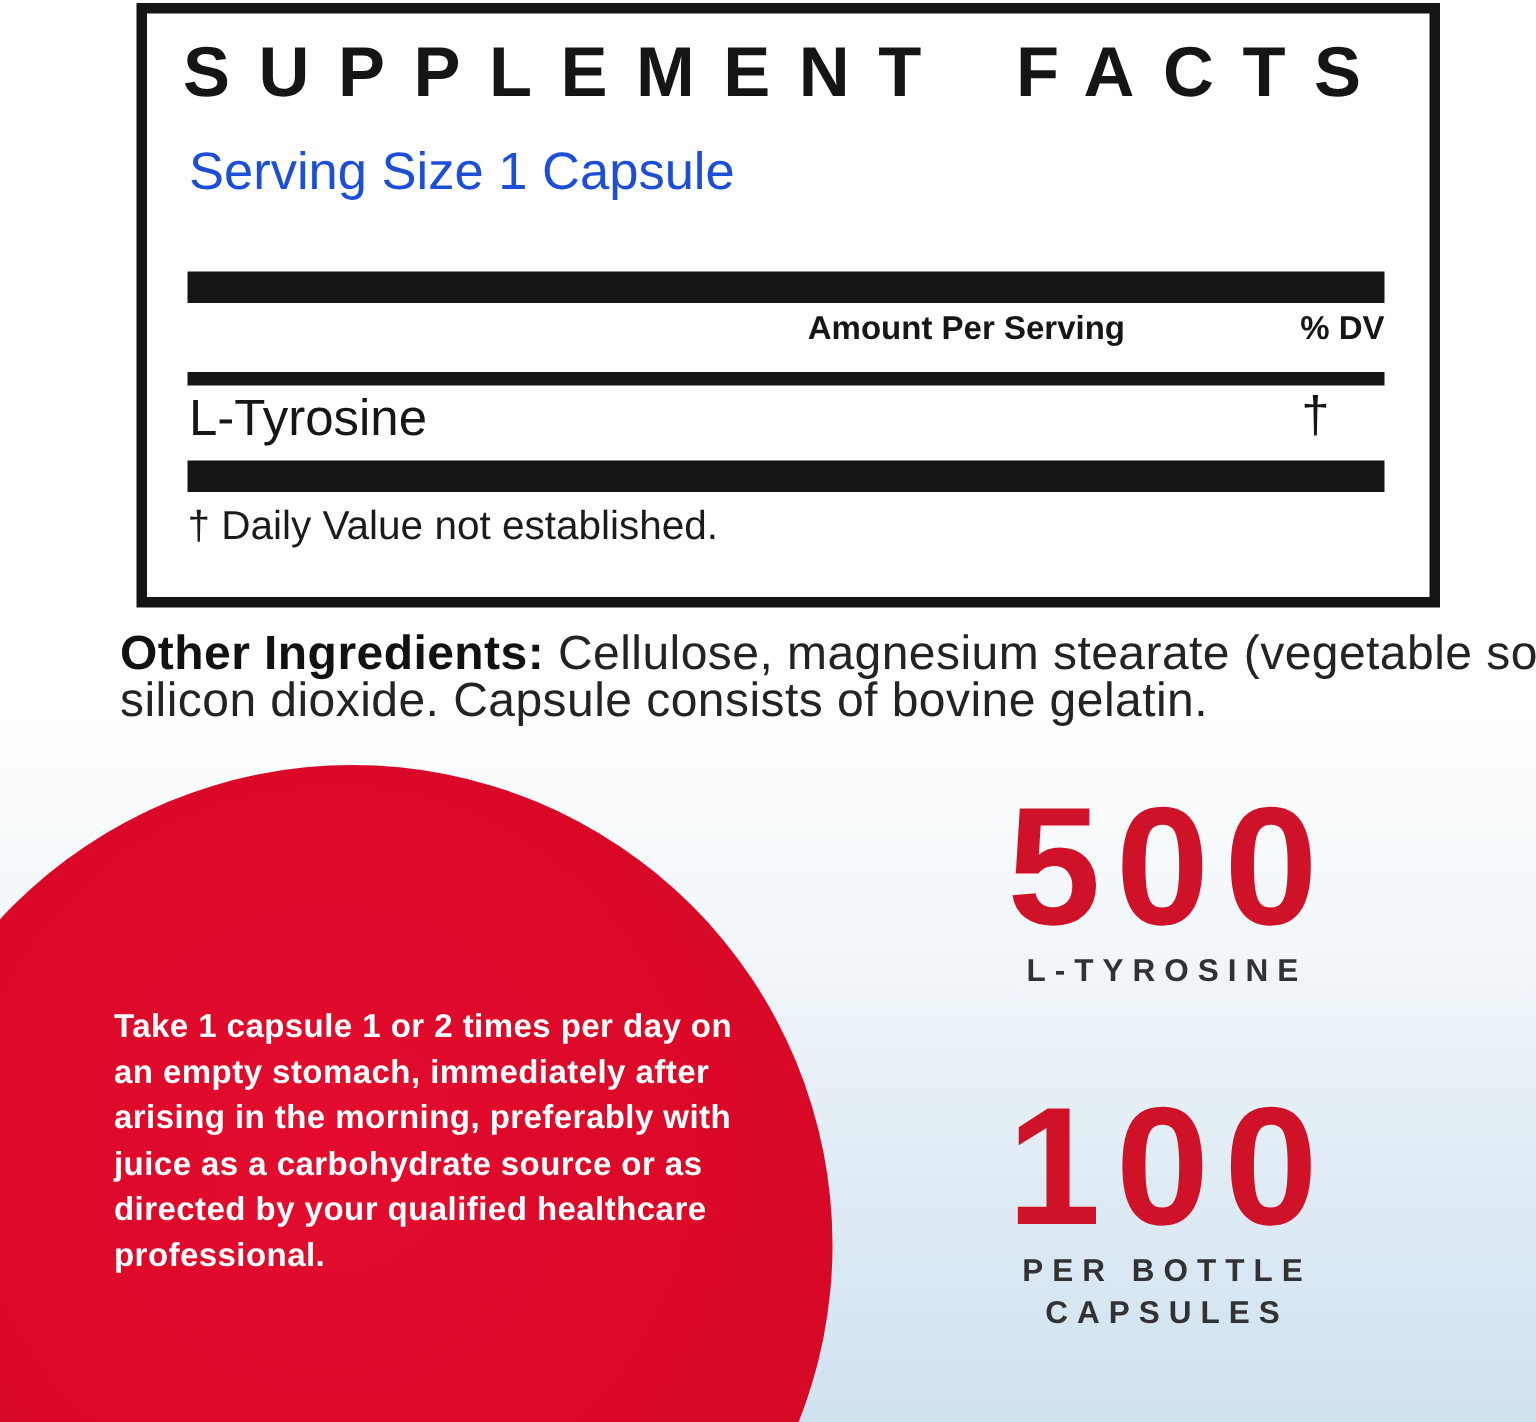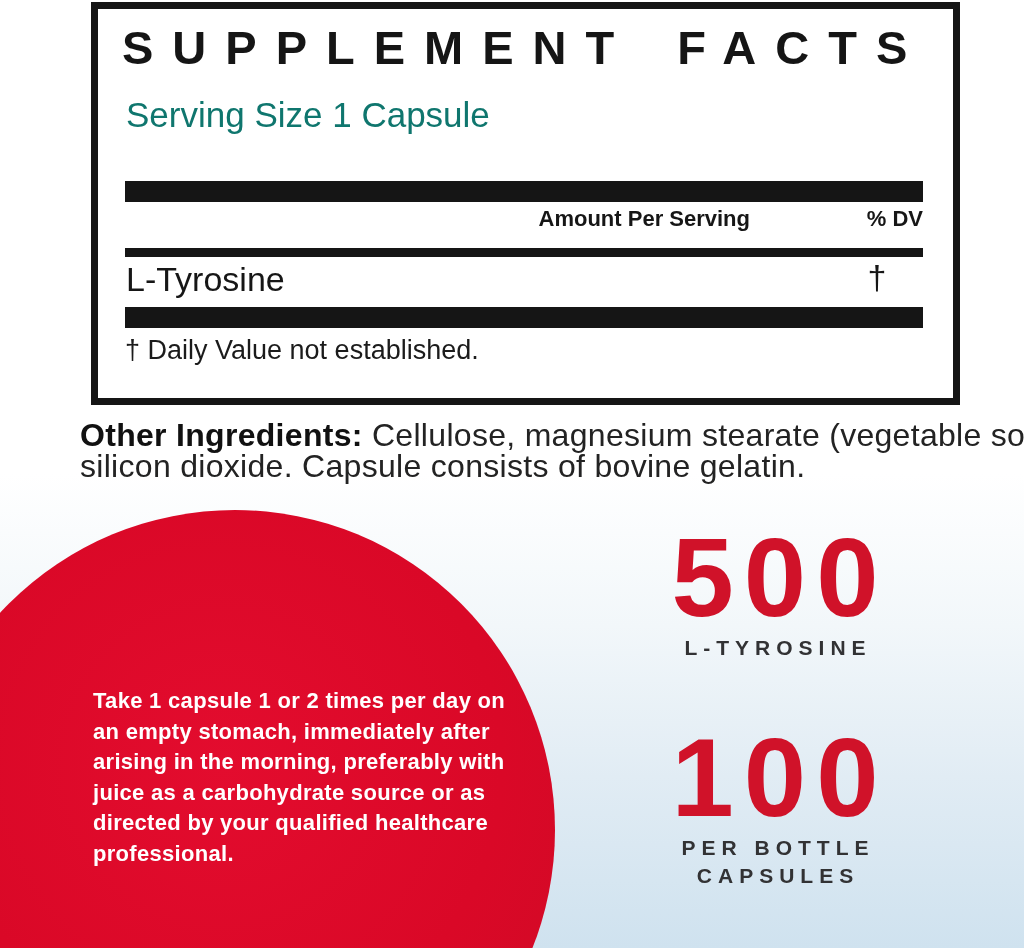--- a/index.html
+++ b/index.html
@@ -57,21 +57,21 @@
     left: 24px;
     top: 13px;
     font-size: 47px;
     font-weight: bold;
     letter-spacing: 19px;
     word-spacing: 12px;
     line-height: 1.1;
     white-space: nowrap;
     color: var(--label-black, #151515);
   }
-  .serving-line { left: 28px; font-size: 35px; line-height: 43px; color: #0f766e; white-space: nowrap; }
+  .serving-line { left: 28px; font-size: 35px; line-height: 43px; color: #1d4ed8; white-space: nowrap; }
   .serving-size { top: 84px; }
   .servings-per-container { top: 126px; }
 
   .bar { left: 27px; width: 798px; background: var(--label-black, #1c1c1c); }
   .bar1 { top: 172px; height: 21px; }
   .bar2 { top: 239px; height: 9px; }
   .bar3 { top: 298px; height: 21px; }
 
   .col-head { top: 197px; font-size: 22px; font-weight: bold; white-space: nowrap; }
   .col-head.amount { right: 203px; }
@@ -95,21 +95,21 @@
     white-space: pre;
     letter-spacing: 0.3px;
   }
   .oi-label { font-weight: bold; color: #111111; }
 
   
   .directions {
     position: absolute;
     left: 76px;
     top: 669px;
-    margin: 17px;
+    margin: 0;
     font-size: 22px;
     font-weight: bold;
     line-height: 30.6px;
     letter-spacing: 0.3px;
     color: #ffffff;
     white-space: pre;
   }
 
   
   .highlight {

